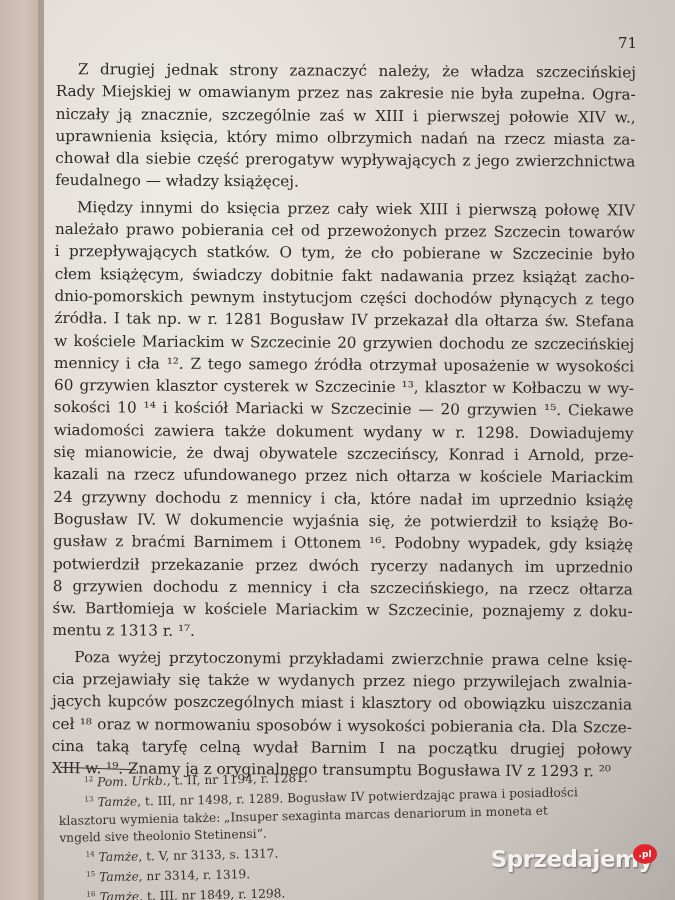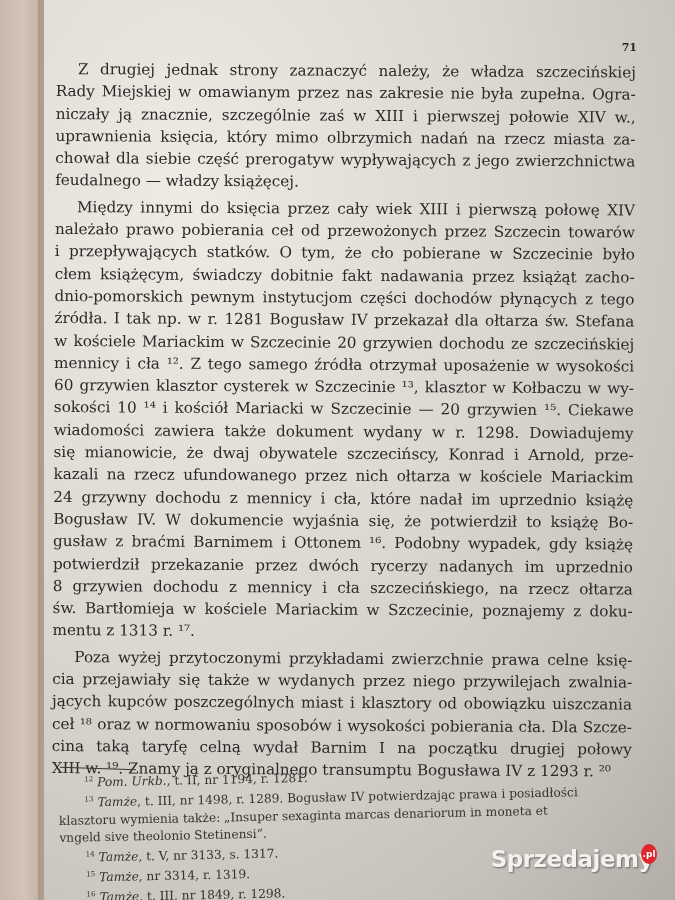--- a/index.html
+++ b/index.html
@@ -15,22 +15,22 @@
   .page-gutter-shadow {
     position: absolute; left: 38px; top: 0; width: 14px; height: 900px;
     background: linear-gradient(90deg, rgba(120,100,90,0.35), rgba(0,0,0,0));
   }
   .page {
     position: absolute; left: 44px; top: 0; width: 631px; height: 900px;
     background:
       radial-gradient(ellipse at 22% 22%, #eeeae4 0%, #dcd7d1 45%, #c7c1bb 80%, #b3ada8 100%);
   }
   .page-number {
-    position: absolute; right: 38px; top: 41px;
-    font-size: 11px; color: #2a2826; font-weight: bold;
+    position: absolute; right: 38px; top: 34px;
+    font-size: 15px; color: #2a2826; font-weight: normal;
   }
   .body-text {
     position: absolute; left: 12px; top: 58px; width: 580px;
     color: #2b2927; font-size: 15.2px; line-height: 22.3px;
     text-align: justify;
     transform: rotate(0.35deg); transform-origin: left top;
   }
   .line { display: block; white-space: nowrap; text-align-last: justify; text-align: justify; }
   .line.last { text-align-last: left; }
   .line.indent { padding-left: 22px; }
@@ -50,21 +50,21 @@
   .it { font-style: italic; }
   .watermark {
     position: absolute; right: 22px; top: 846px;
     font-family: "DejaVu Sans", "Liberation Sans", sans-serif;
     font-weight: bold; font-size: 23px; color: #f4f2f0;
     text-shadow: 1px 1px 2px rgba(0,0,0,0.45);
     letter-spacing: -0.5px;
   }
   .watermark-badge {
     position: absolute; right: 18px; top: 844px;
-    width: 16px; height: 20px; border-radius: 50%;
+    width: 24px; height: 20px; border-radius: 50%;
     background: #e0262c; color: #fff;
     font-family: "DejaVu Sans", "Liberation Sans", sans-serif;
     font-size: 9px; font-weight: bold; line-height: 20px; text-align: center;
   }
 </style>
 </head>
 <body>
 
 <div class="left-page-edge"></div>
 <div class="page-gutter-shadow"></div>

